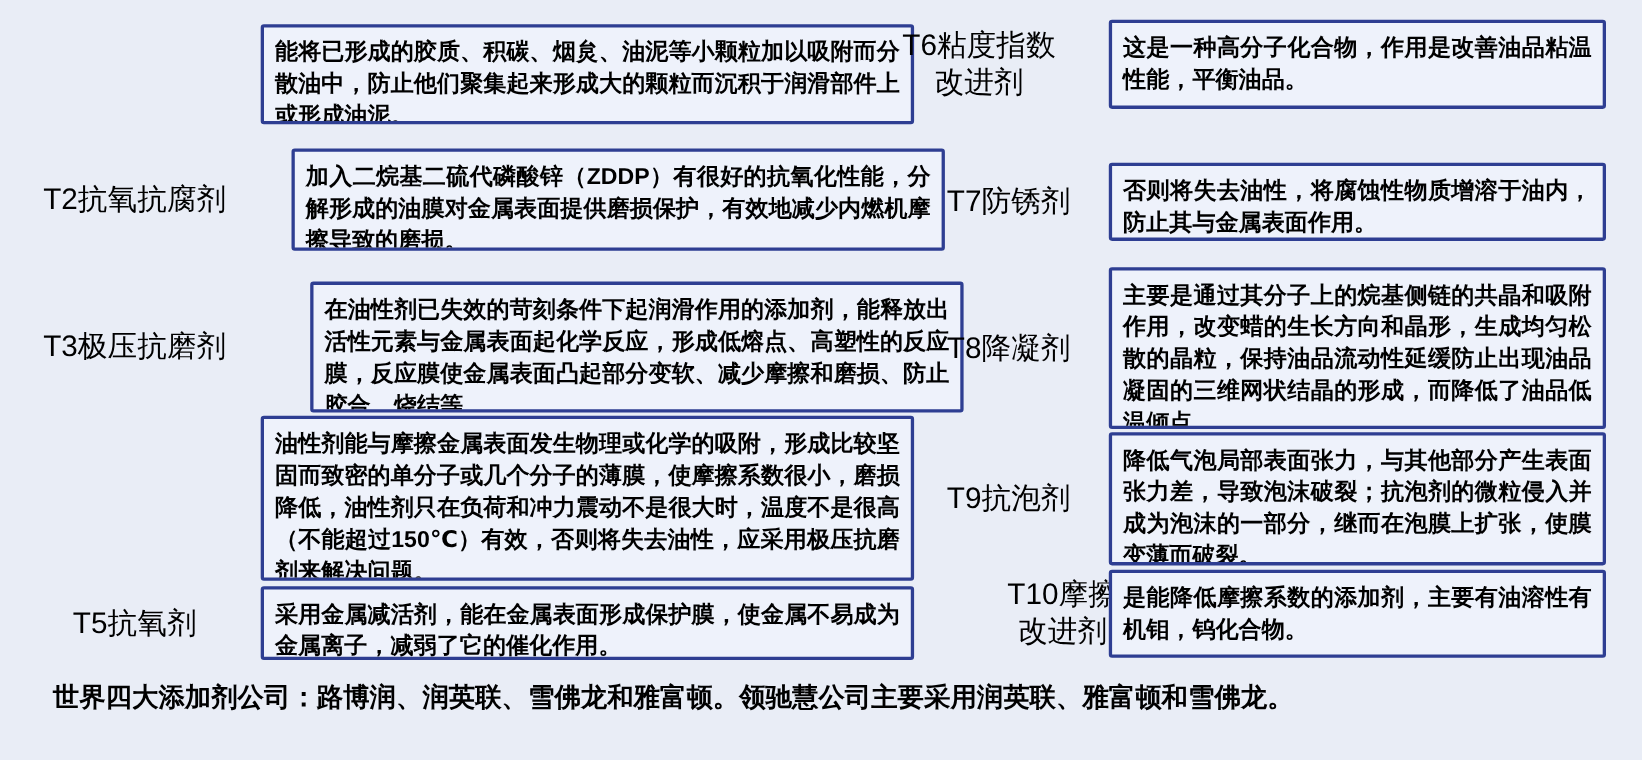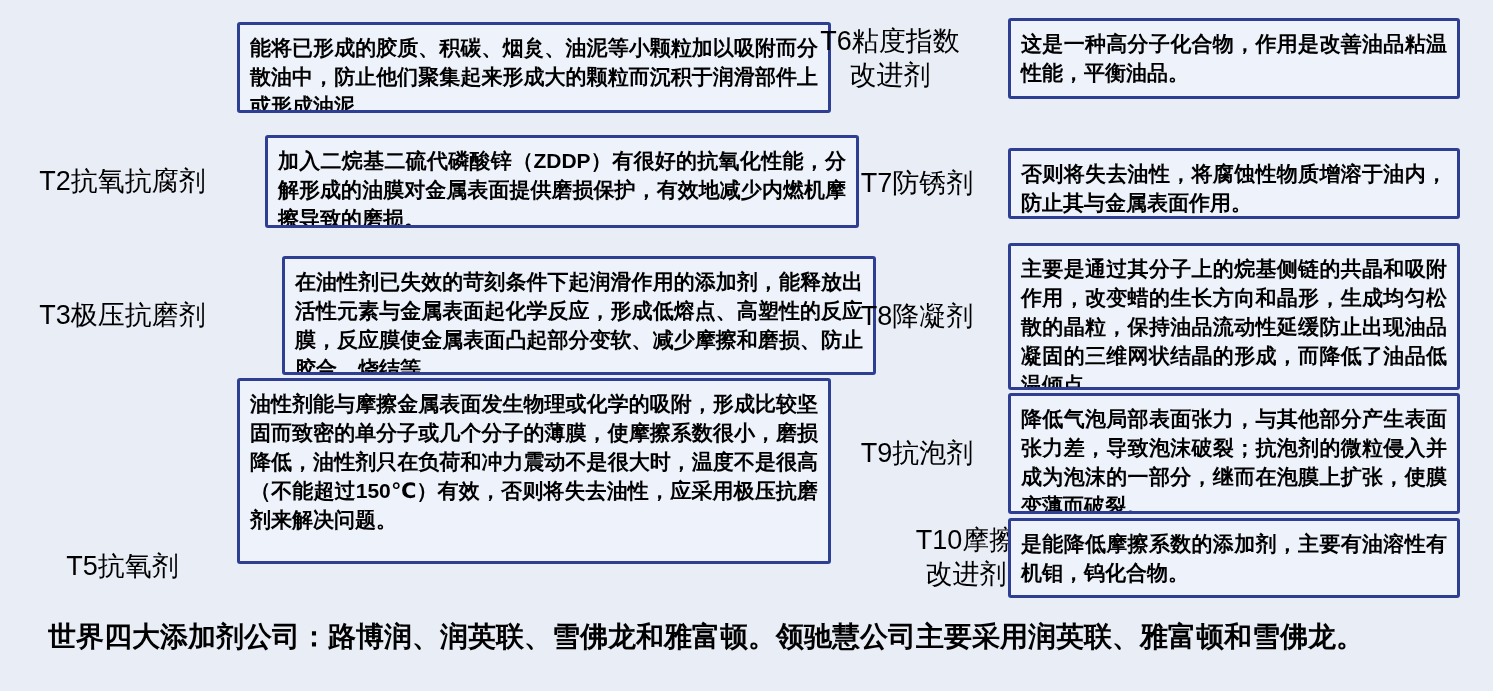--- a/index.html
+++ b/index.html
@@ -41,58 +41,59 @@
     font-weight:bold;
   }
   
   .lbl-t1{left:15px;top:22px;width:215px;height:91px;}
   .box-t1{left:237px;top:22px;width:594px;height:91px;}
   .lbl-t2{left:15px;top:135px;width:215px;height:93px;}
   .box-t2{left:237px;top:135px;width:594px;height:93px;margin-left:28px;}
   .lbl-t3{left:15px;top:256px;width:215px;height:119px;}
   .box-t3{left:237px;top:256px;width:594px;height:119px;margin-left:45px;}
   .lbl-t4{left:15px;top:378px;width:215px;height:150px;}
-  .box-t4{left:237px;top:378px;width:594px;height:186px;}
+  .box-t4{left:237px;top:378px;width:594px;height:150px;}
   .lbl-t5{left:15px;top:533px;width:215px;height:67px;}
   .box-t5{left:237px;top:533px;width:594px;height:67px;}
   
   .lbl-t6{left:806px;top:18px;width:168px;height:81px;}
   .box-t6{left:1008px;top:18px;width:452px;height:81px;}
   .lbl-t7{left:833px;top:148px;width:168px;height:71px;}
   .box-t7{left:1008px;top:148px;width:452px;height:71px;}
   .lbl-t8{left:833px;top:243px;width:168px;height:147px;}
   .box-t8{left:1008px;top:243px;width:452px;height:147px;}
   .lbl-t9{left:833px;top:393px;width:168px;height:121px;text-align:center;}
   .box-t9{left:1008px;top:393px;width:452px;height:121px;}
   .lbl-t10{left:882px;top:518px;width:168px;height:80px;}
   .box-t10{left:1008px;top:518px;width:452px;height:80px;}
   .footer{
     position:absolute;
     left:48px;top:618px;width:1420px;
-    font-size:28px;
+    font-size:24px;
     font-weight:bold;
     color:var(--text);
   }
 </style>
 </head>
 <body>
 
 <div class="canvas">
 
   <div class="box box-t1">能将已形成的胶质、积碳、烟炱、油泥等小颗粒加以吸附而分散油中，防止他们聚集起来形成大的颗粒而沉积于润滑部件上或形成油泥。</div>
 
   <div class="label lbl-t2">T2抗氧抗腐剂</div>
   <div class="box box-t2">加入二烷基二硫代磷酸锌（ZDDP）有很好的抗氧化性能，分解形成的油膜对金属表面提供磨损保护，有效地减少内燃机摩擦导致的磨损。</div>
 
   <div class="label lbl-t3">T3极压抗磨剂</div>
   <div class="box box-t3">在油性剂已失效的苛刻条件下起润滑作用的添加剂，能释放出活性元素与金属表面起化学反应，形成低熔点、高塑性的反应膜，反应膜使金属表面凸起部分变软、减少摩擦和磨损、防止胶合、烧结等。</div>
 
   <div class="box box-t4">油性剂能与摩擦金属表面发生物理或化学的吸附，形成比较坚固而致密的单分子或几个分子的薄膜，使摩擦系数很小，磨损降低，油性剂只在负荷和冲力震动不是很大时，温度不是很高（不能超过150℃）有效，否则将失去油性，应采用极压抗磨剂来解决问题。</div>
 
   <div class="label lbl-t5">T5抗氧剂</div>
+  <div class="box box-t5">采用金属减活剂，能在金属表面形成保护膜，使金属不易成为金属离子，减弱了它的催化作用。</div>
 
   <div class="label lbl-t6">T6粘度指数
 改进剂</div>
   <div class="box box-t6">这是一种高分子化合物，作用是改善油品粘温性能，平衡油品。</div>
 
   <div class="label lbl-t7">T7防锈剂</div>
   <div class="box box-t7">否则将失去油性，将腐蚀性物质增溶于油内，防止其与金属表面作用。</div>
 
   <div class="label lbl-t8">T8降凝剂</div>
   <div class="box box-t8">主要是通过其分子上的烷基侧链的共晶和吸附作用，改变蜡的生长方向和晶形，生成均匀松散的晶粒，保持油品流动性延缓防止出现油品凝固的三维网状结晶的形成，而降低了油品低温倾点。</div>

